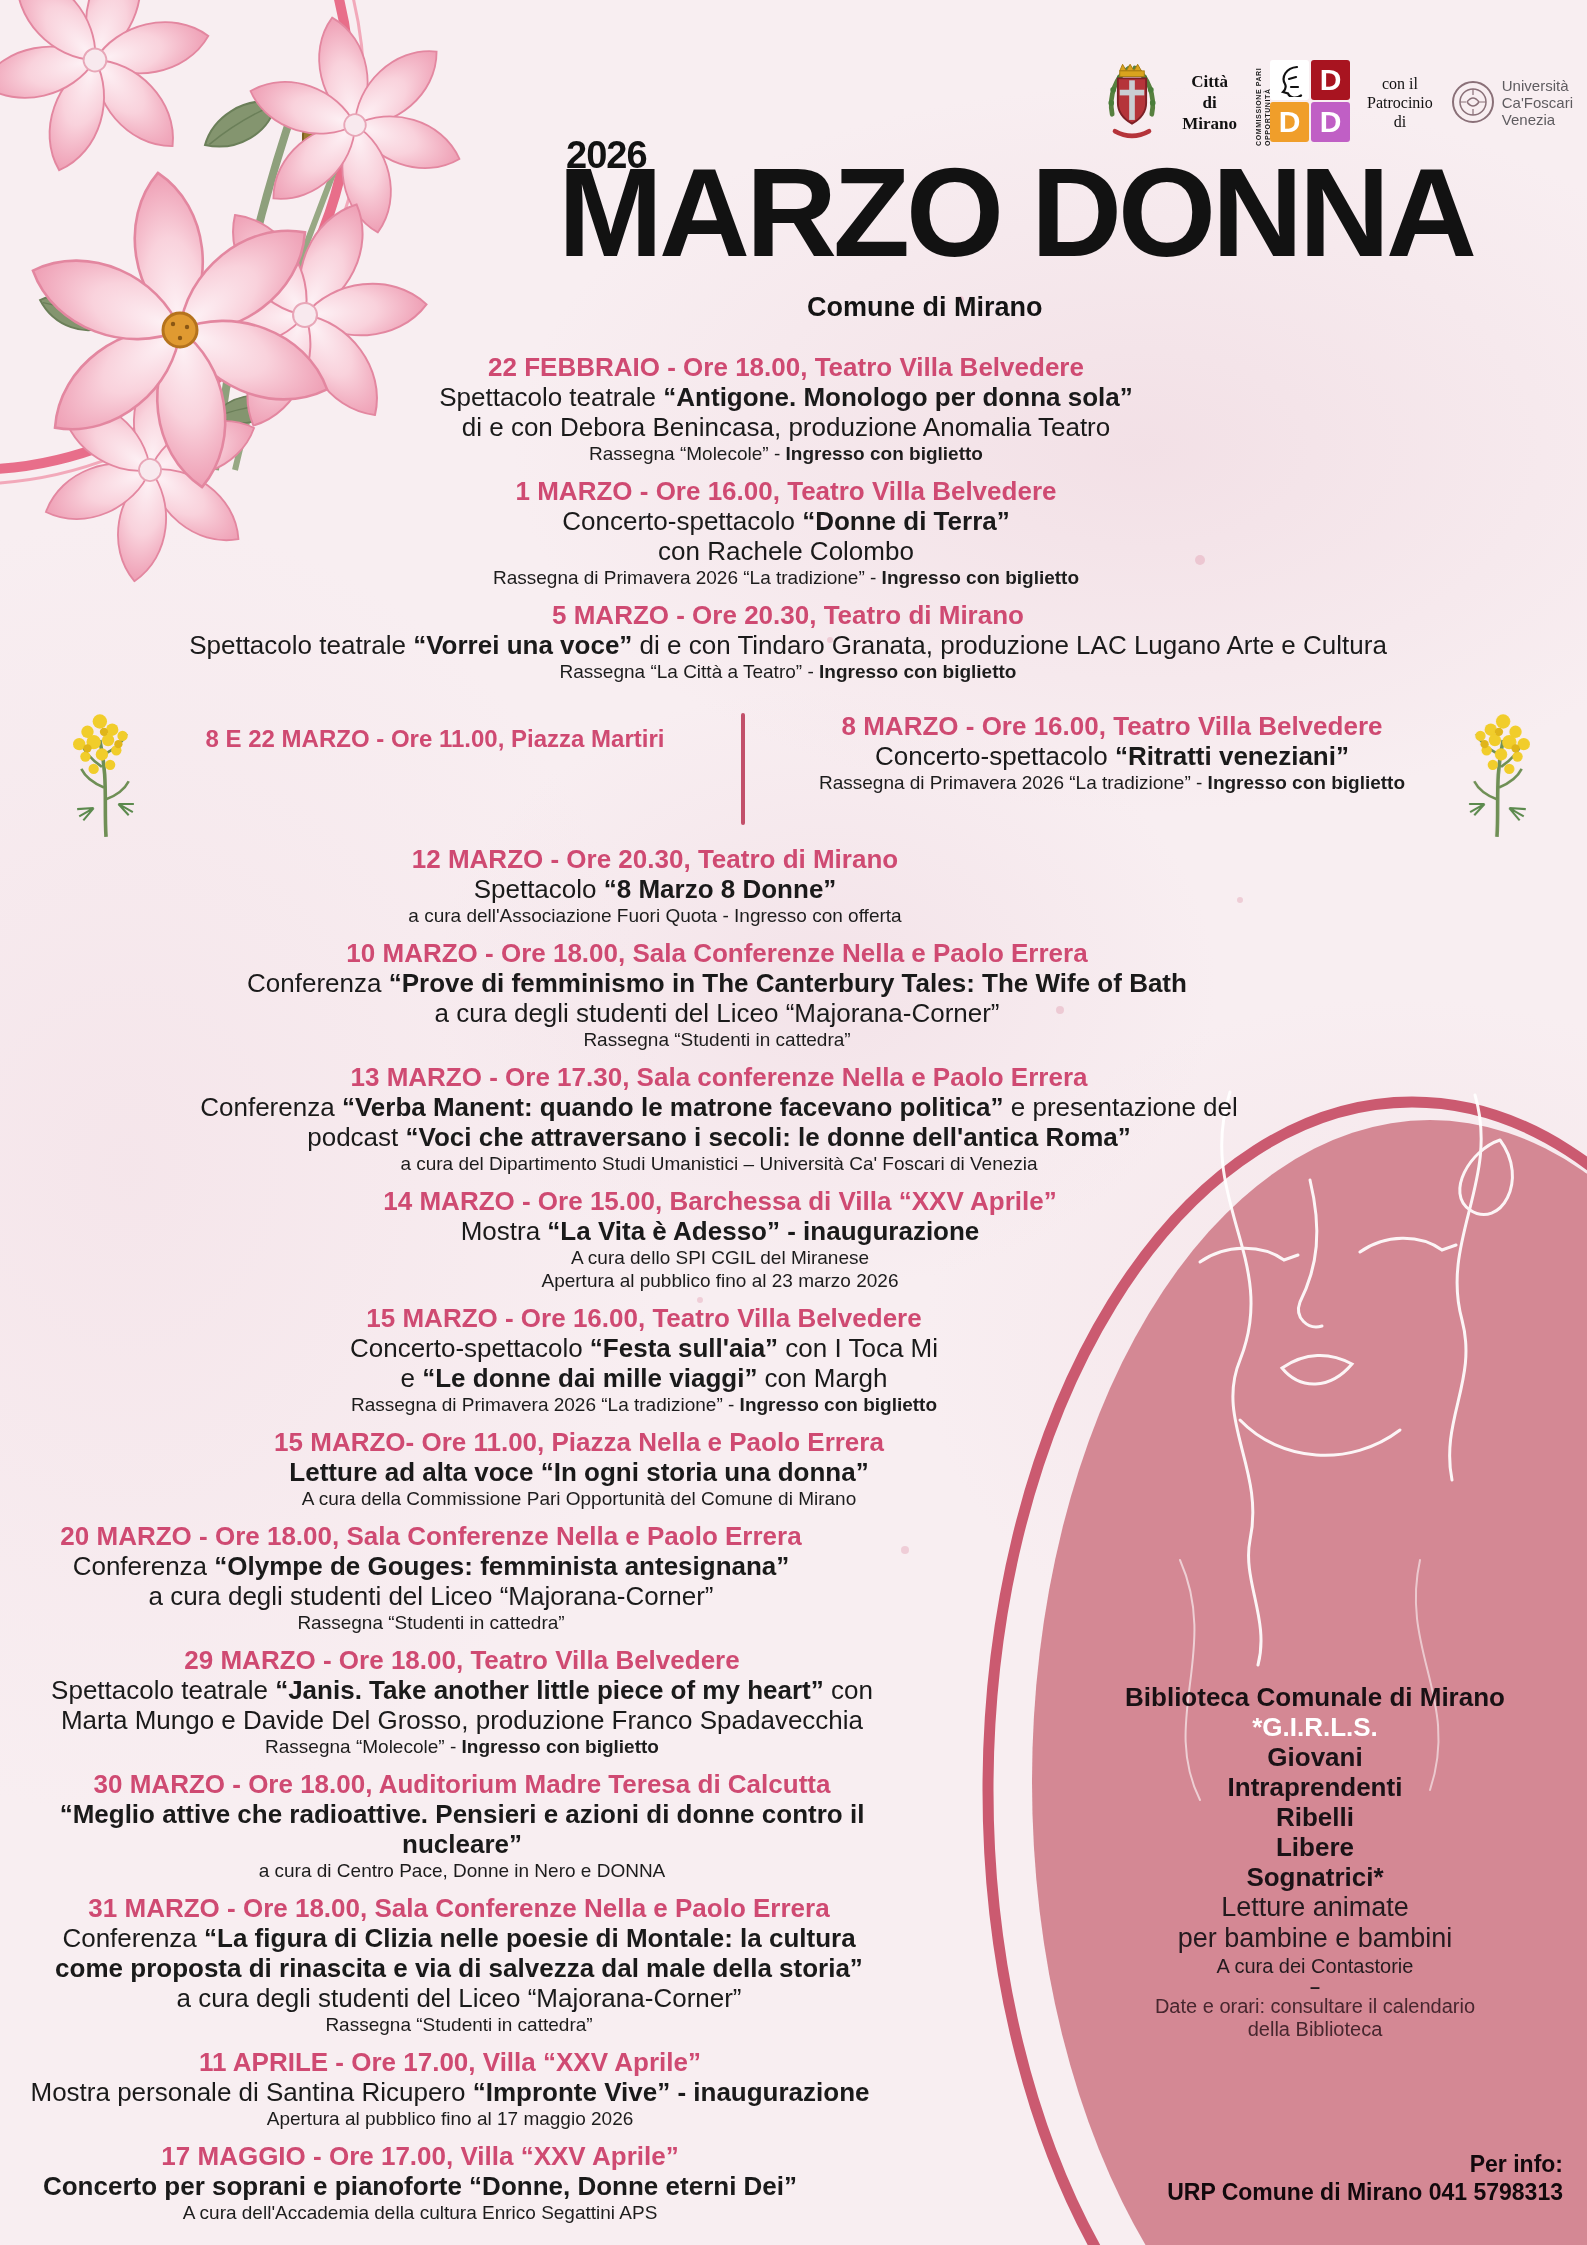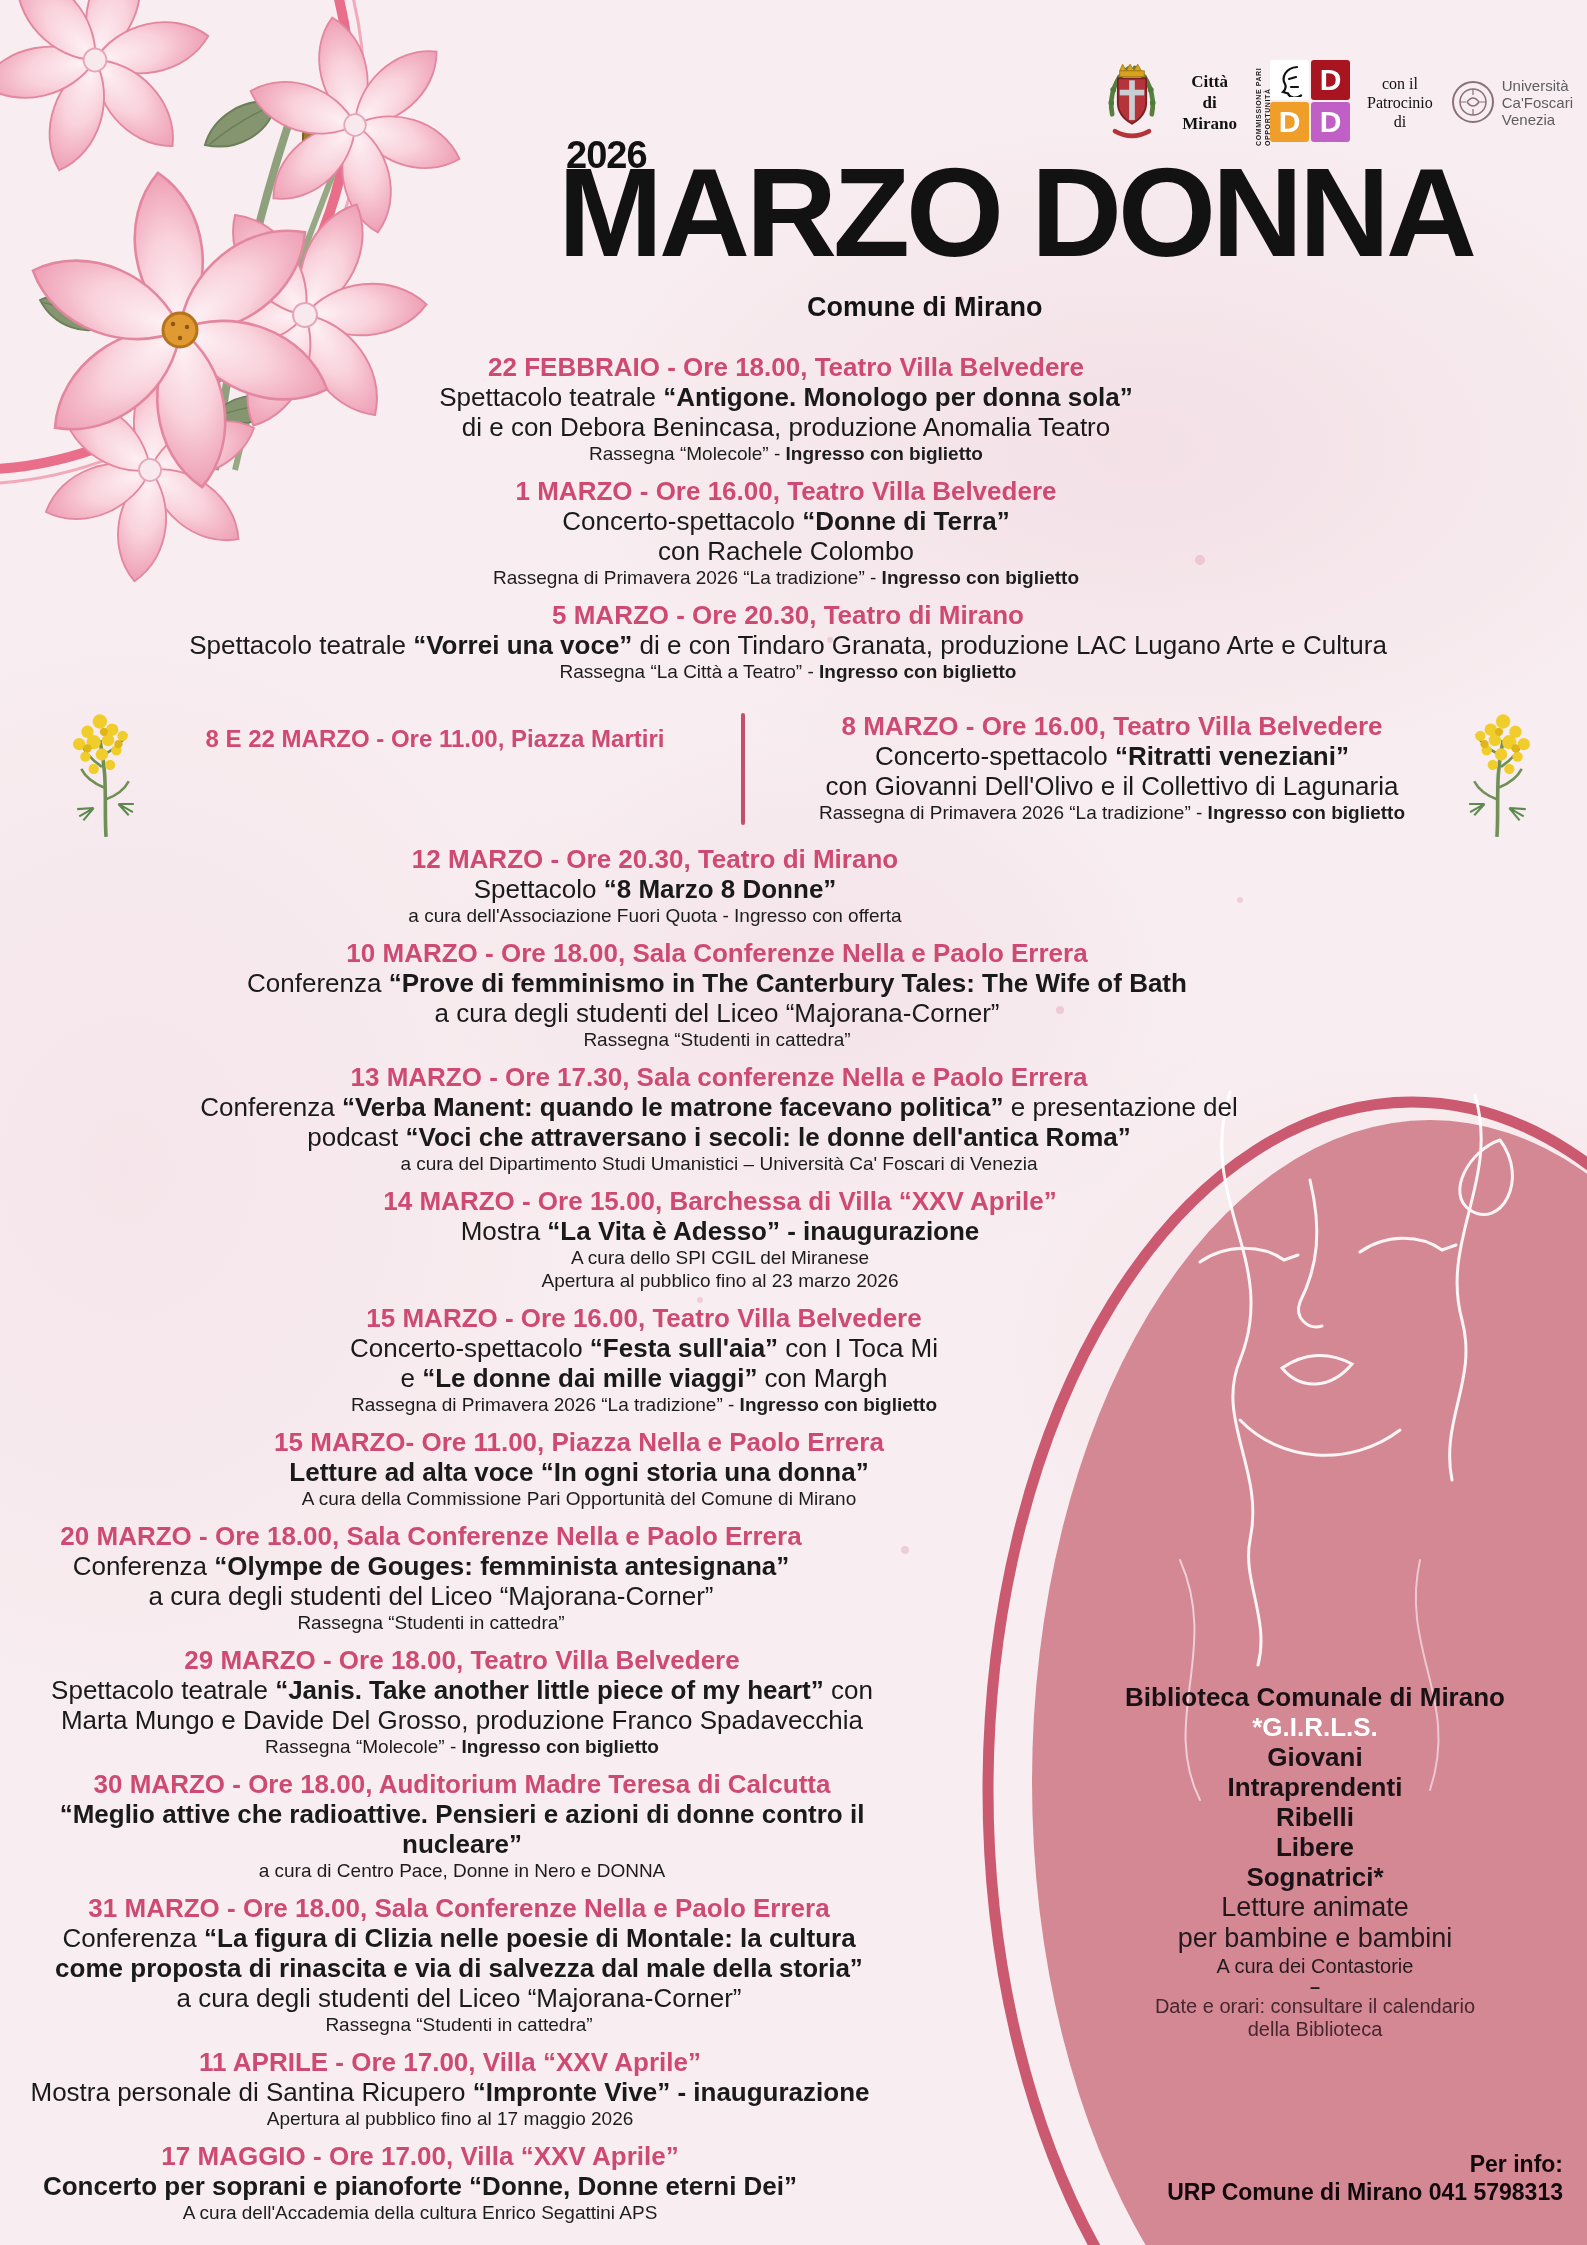--- a/index.html
+++ b/index.html
@@ -255,21 +255,20 @@
               <circle cx="28" cy="42" r="4"></circle>
             </g>
           </svg></div>
         <div class="col col-l">
           <div class="ev-h">8 E 22 MARZO - Ore 11.00, Piazza Martiri</div>
         </div>
         <div class="divider"></div>
         <div class="col col-r">
           <div class="ev-h">8 MARZO - Ore 16.00, Teatro Villa Belvedere</div>
           <div class="ln-body"><span>Concerto-spettacolo </span><span class="b">“Ritratti veneziani”</span></div>
-          <div class="ln-body"><span>con Giovanni Dell'Olivo e il Collettivo di Lagunaria</span></div>
           <div class="ln-small"><span>Rassegna di Primavera 2026 “La tradizione” - </span><span class="b">Ingresso con biglietto</span></div>
         </div>
         <div class="mimosa mright"><svg width="100" height="134" viewBox="0 0 90 130">
             <path d="M46,128 C44,96 48,70 40,34" stroke="#6f8f55" stroke-width="3.5" fill="none"></path>
             <path d="M42,60 C30,52 24,44 20,34 M44,48 C56,42 62,36 66,28 M44,80 C34,76 26,70 22,62 M45,92 C56,88 64,82 68,74" stroke="#6f8f55" stroke-width="2.5" fill="none"></path>
             <path d="M34,100 l-14,8 M34,100 l-16,1 M34,100 l-10,12 M58,96 l14,8 M58,96 l15,0 M58,96 l10,11" stroke="#5c8a4e" stroke-width="2" fill="none"></path>
             <g fill="#f1cd2b">
               <circle cx="40" cy="16" r="7"></circle>
               <circle cx="28" cy="26" r="6"></circle>
               <circle cx="52" cy="24" r="6"></circle>

